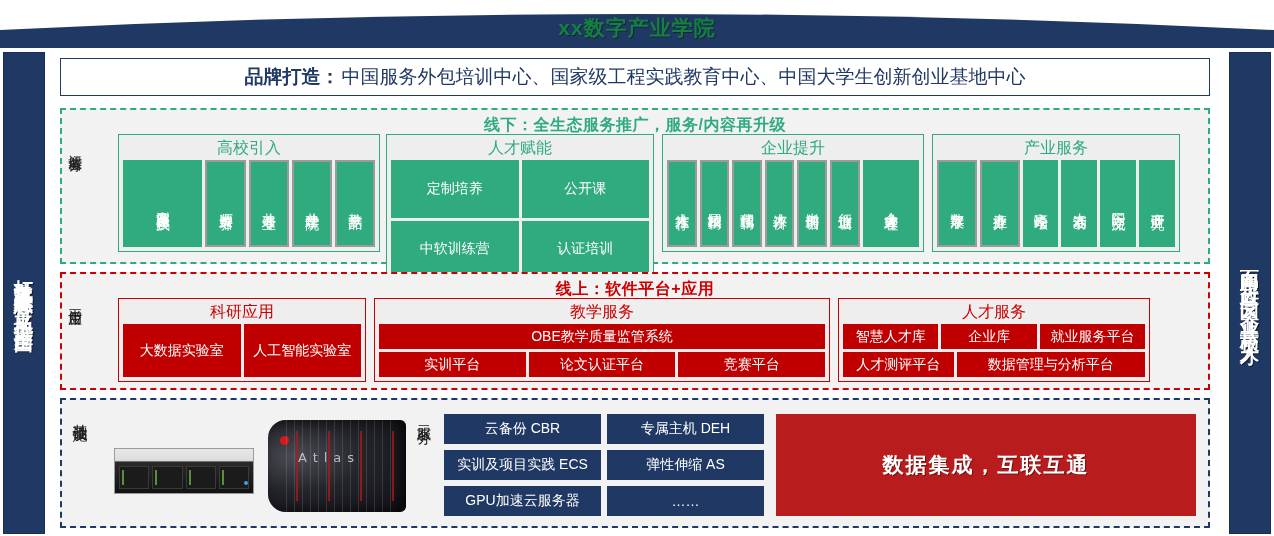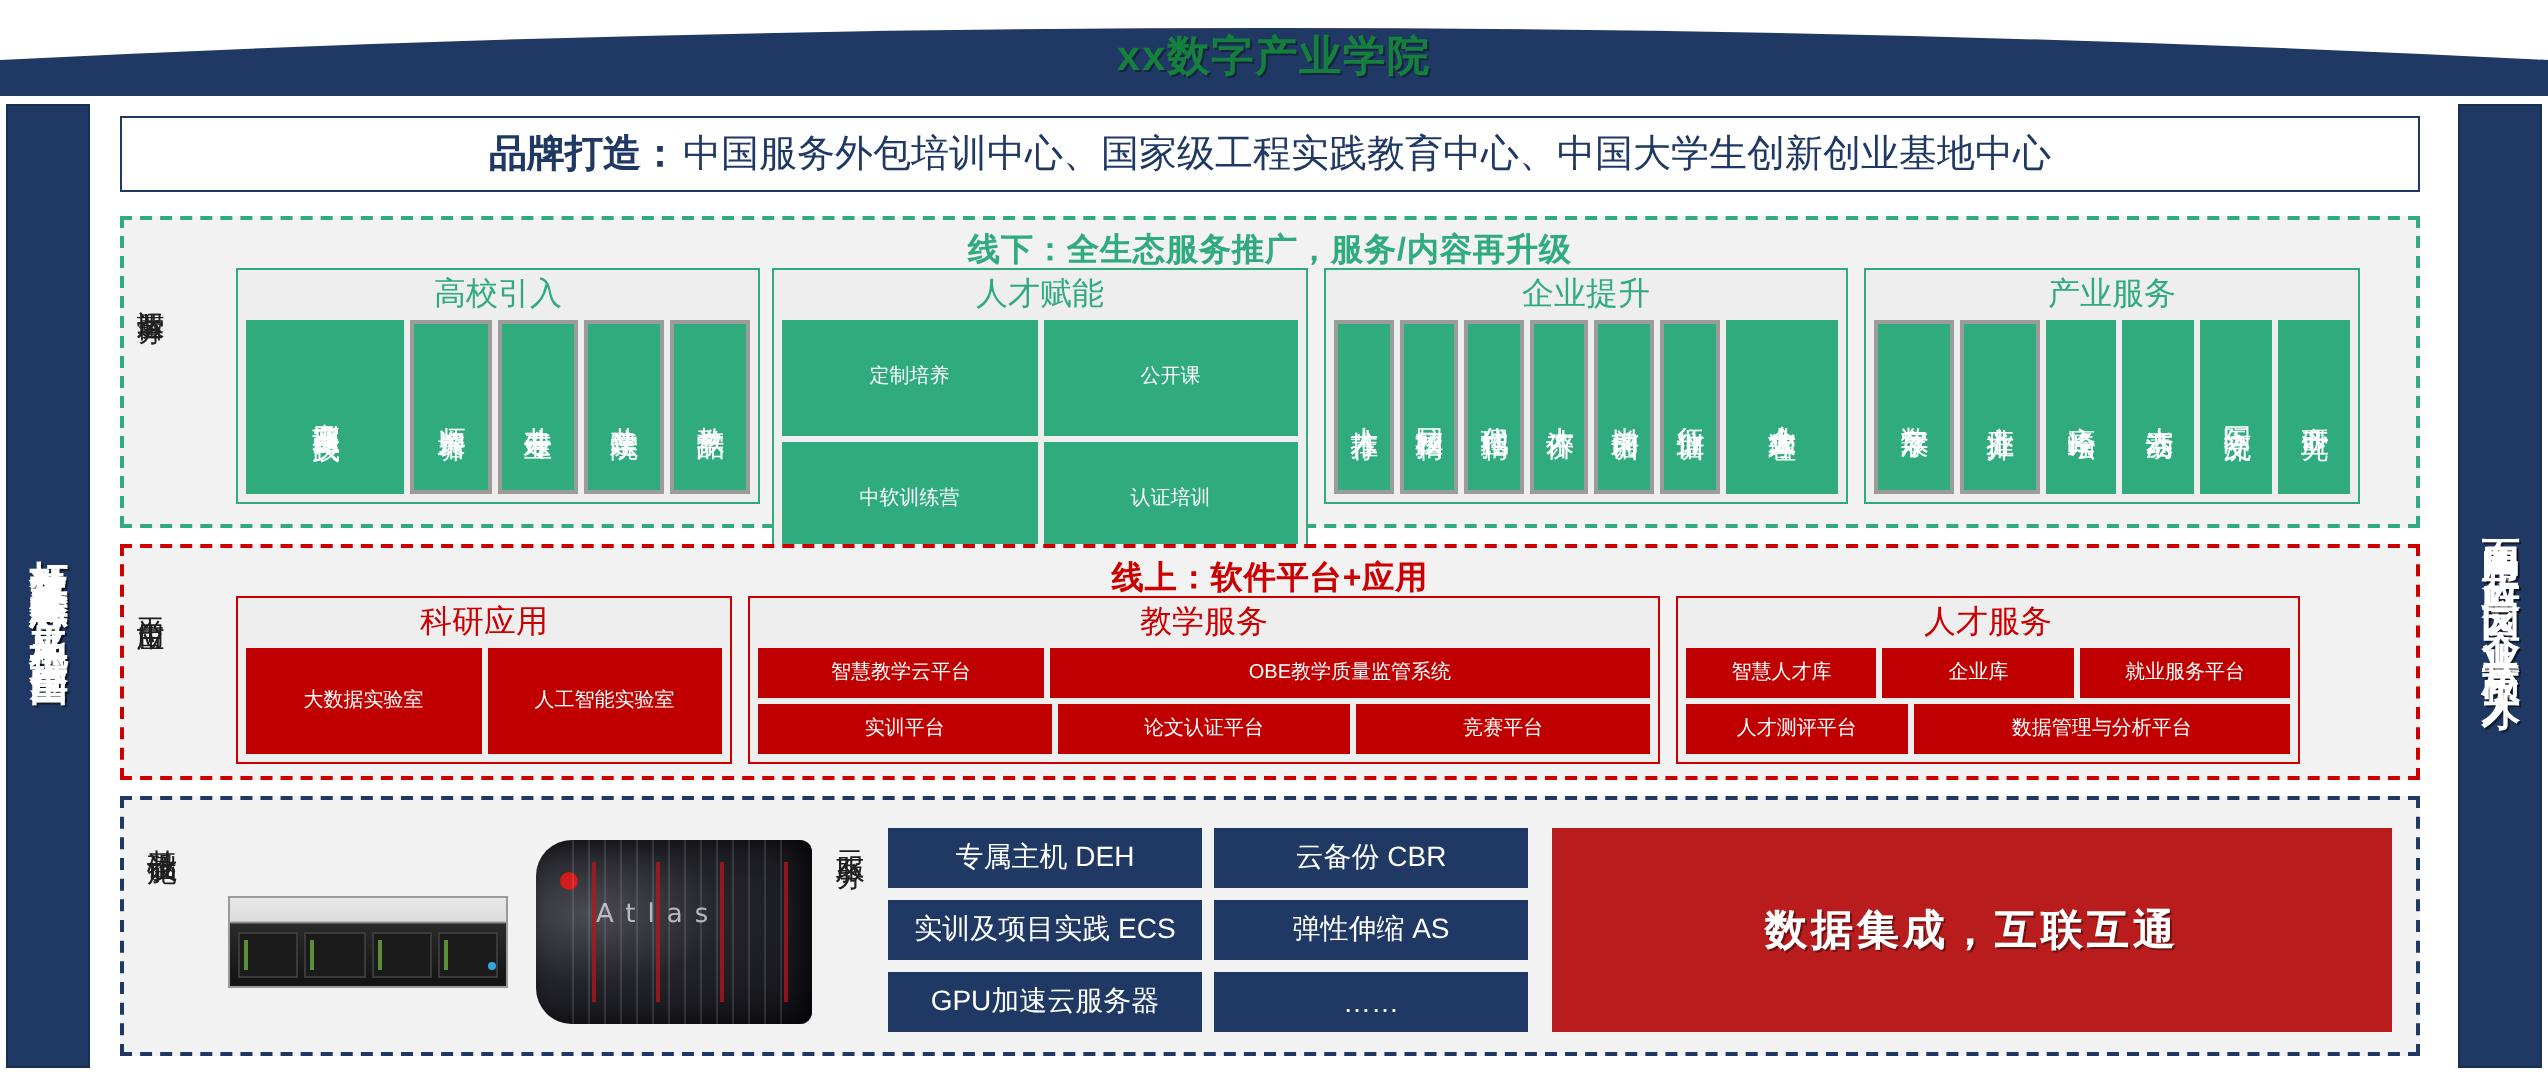--- a/index.html
+++ b/index.html
@@ -88,21 +88,21 @@
     box-sizing:border-box;display:flex;align-items:center;justify-content:center;
     text-align:center;color:#ffffff;line-height:1.12;
   }
   .chip.green{background:#2fab7e;}
   .chip.red{background:#c00000;}
   .chip.bordered{border:2px solid #9b9b9b;}
   .chip.vert{
     writing-mode:vertical-rl;text-orientation:upright;
     font-size:14px;letter-spacing:1px;flex:1;
   }
-  .chip.horiz{font-size:10px;}
+  .chip.horiz{font-size:14px;}
   .row{display:flex;gap:3px;flex:1;}
 
   
   .infra-label{
     position:absolute;left:8px;top:12px;height:104px;
     writing-mode:vertical-rl;text-orientation:upright;
     font-size:15px;letter-spacing:1px;color:#202020;
     display:flex;align-items:center;
   }
   .servers{position:absolute;left:46px;top:14px;width:300px;height:102px;}
@@ -249,21 +249,20 @@
               <div class="row">
                 <div class="chip red horiz" style="flex: 1 1 0%;">大数据实验室</div>
                 <div class="chip red horiz" style="flex: 1 1 0%;">人工智能实验室</div>
               </div>
             </div>
           </div>
           <div class="group red" style="left: 312px; top: 24px; width: 456px; height: 84px;">
             <div class="group-title">教学服务</div>
             <div class="group-body col">
               <div class="row">
-                <div class="chip red horiz" style="flex: 1 1 0%;">智慧教学云平台</div>
                 <div class="chip red horiz" style="flex: 2.1 1 0%;">OBE教学质量监管系统</div>
               </div>
               <div class="row">
                 <div class="chip red horiz" style="flex: 1 1 0%;">实训平台</div>
                 <div class="chip red horiz" style="flex: 1 1 0%;">论文认证平台</div>
                 <div class="chip red horiz" style="flex: 1 1 0%;">竞赛平台</div>
               </div>
             </div>
           </div>
           <div class="group red" style="left: 776px; top: 24px; width: 312px; height: 84px;">
@@ -316,22 +315,22 @@
             <div class="slat" style="left: 98px;"></div>
             <div class="slat" style="left: 106px;"></div>
             <div class="slat" style="left: 114px;"></div>
             <div class="slat" style="left: 122px;"></div>
             <div class="red" style="left: 124px;"></div>
           </div>
       </div>
 
       <div class="cloud-label">云服务</div>
       <div class="cloud-grid" id="cloud-grid">
+          <div class="cloud-chip">云备份 CBR</div>
           <div class="cloud-chip">专属主机 DEH</div>
-          <div class="cloud-chip">云备份 CBR</div>
           <div class="cloud-chip">实训及项目实践 ECS</div>
           <div class="cloud-chip">弹性伸缩 AS</div>
           <div class="cloud-chip">GPU加速云服务器</div>
           <div class="cloud-chip">……</div>
         </div>
 
       <div class="integration">数据集成，互联互通</div>
     </div>
 
   </div>

